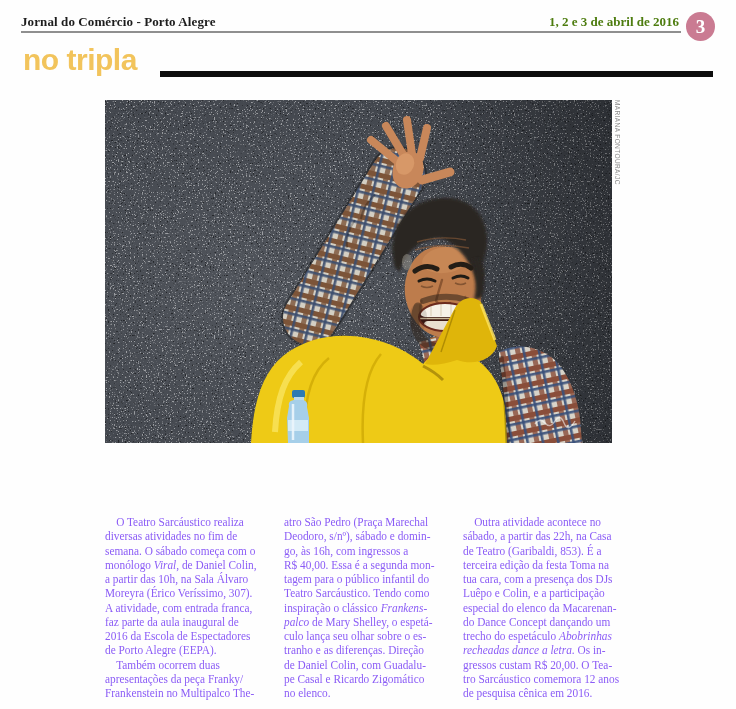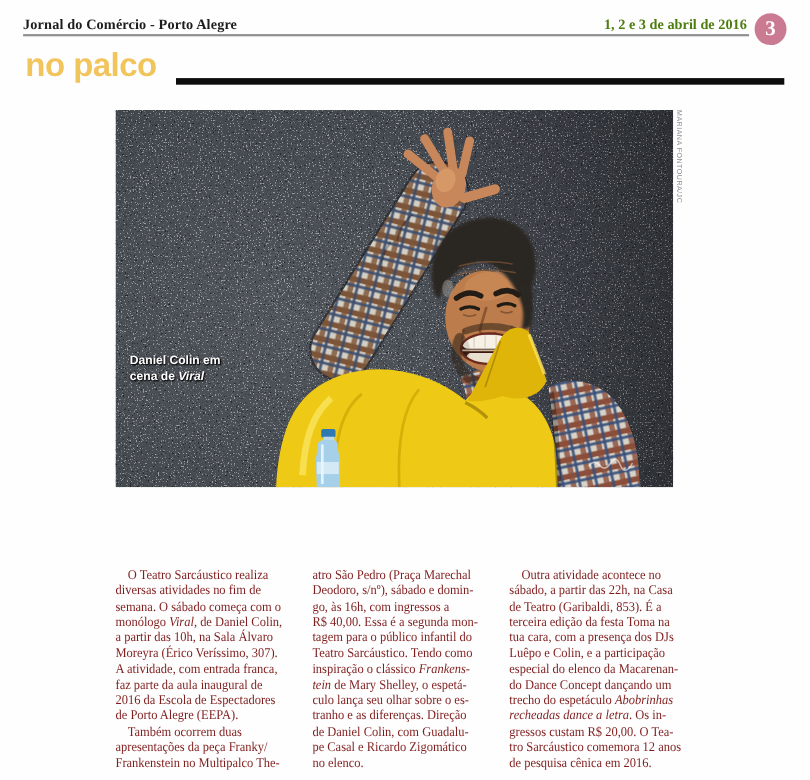--- a/index.html
+++ b/index.html
@@ -24,38 +24,38 @@
   .photo svg{display:block;}
   .photo-caption{position:absolute;left:13px;top:221px;font:bold 11px/14px "Liberation Sans",sans-serif;
                  color:#fff;text-shadow:0 1px 2px rgba(0,0,0,.9),1px 1px 1px rgba(0,0,0,.8);}
   .photo-credit{position:absolute;left:613px;top:100px;writing-mode:vertical-rl;
                 font:6.5px/1 "Liberation Sans",sans-serif;color:#8d8d8d;letter-spacing:.4px;}
 
   
   .headline{position:absolute;left:102px;top:449px;margin:0;font:italic 45px/1.05 "Liberation Serif",serif;
             font-weight:500;color:#050505;letter-spacing:-1.5px;white-space:nowrap;}
   .columns{position:absolute;left:105px;top:515px;width:530px;display:flex;gap:8px;}
-  .col{width:171px;flex:0 0 171px;font-size:12.2px;line-height:14.25px;color:#7f1d1d;}
+  .col{width:171px;flex:0 0 171px;font-size:12.2px;line-height:14.25px;color:#8b5cf6;}
   .line{white-space:nowrap;transform:scaleX(.93);transform-origin:0 50%;}
   .line.indent{padding-left:12px;}
   .line i{font-style:italic;}
 </style>
 </head>
 <body>
 
 <div class="page">
 
   <div class="masthead">Jornal do Comércio - Porto Alegre</div>
   <div class="edition-date">1, 2 e 3 de abril de 2016</div>
   <div class="header-rule"></div>
   <div class="page-circle">
     <span>3</span>
   </div>
 
-  <div class="section-title">no palco</div>
+  <div class="section-title">no tripla</div>
   <div class="section-rule"></div>
 
   <figure class="photo">
     <svg width="507" height="343" viewBox="0 0 507 343" role="img">
       <defs>
         <radialGradient id="bgG" cx="30%" cy="55%" r="85%">
           <stop offset="0" stop-color="#51555c"></stop>
             <stop offset="1" stop-color="#3d4148"></stop>
         </radialGradient>
         <linearGradient id="dk" x1="0" y1="0" x2="1" y2="0">
@@ -167,24 +167,20 @@
       <g>
         <rect x="187" y="290" width="13" height="8" rx="2" fill="#2d7ab2"></rect>
         <rect x="189" y="297" width="10" height="5" fill="#bcd9ec"></rect>
         <path d="M184,306 C183,302 186,300 190,300 L197,300 C201,300 203,303 202,307 L204,318 L204,343 L183,343 L182,318 Z" fill="#a6cfe9"></path>
         <rect x="183" y="320" width="20" height="11" fill="#d8ecf7" opacity="0.9"></rect>
         <path d="M188,304 L188,340" stroke="#ecf6fc" stroke-width="2.5" opacity="0.9"></path>
       </g>
 
       <path d="M430,324 q5,-7 10,-1 t10,-2 t9,2 t11,-2" stroke="#fff" stroke-width="1.4" fill="none" opacity="0.55"></path>
     </svg>
-    <figcaption class="photo-caption">
-      <span>Daniel Colin em</span><br>
-      <span>cena de <i>Viral</i></span>
-    </figcaption>
   </figure>
   <div class="photo-credit">MARIANA FONTOURA/JC</div>
 
 
   <div class="columns">
     <div class="col">
         <div class="line indent">O Teatro Sarcáustico realiza</div>
         <div class="line">diversas atividades no fim de</div>
         <div class="line">semana. O sábado começa com o</div>
         <div class="line">monólogo <i>Viral</i>, de Daniel Colin,</div>
@@ -199,21 +195,21 @@
         <div class="line">Frankenstein no Multipalco The-</div>
       </div>
     <div class="col">
         <div class="line">atro São Pedro (Praça Marechal</div>
         <div class="line">Deodoro, s/nº), sábado e domin-</div>
         <div class="line">go, às 16h, com ingressos a</div>
         <div class="line">R$ 40,00. Essa é a segunda mon-</div>
         <div class="line">tagem para o público infantil do</div>
         <div class="line">Teatro Sarcáustico. Tendo como</div>
         <div class="line">inspiração o clássico <i>Frankens-</i></div>
-        <div class="line"><i>tein</i> de Mary Shelley, o espetá-</div>
+        <div class="line"><i>palco</i> de Mary Shelley, o espetá-</div>
         <div class="line">culo lança seu olhar sobre o es-</div>
         <div class="line">tranho e as diferenças. Direção</div>
         <div class="line">de Daniel Colin, com Guadalu-</div>
         <div class="line">pe Casal e Ricardo Zigomático</div>
         <div class="line">no elenco.</div>
       </div>
     <div class="col">
         <div class="line indent">Outra atividade acontece no</div>
         <div class="line">sábado, a partir das 22h, na Casa</div>
         <div class="line">de Teatro (Garibaldi, 853). É a</div>

